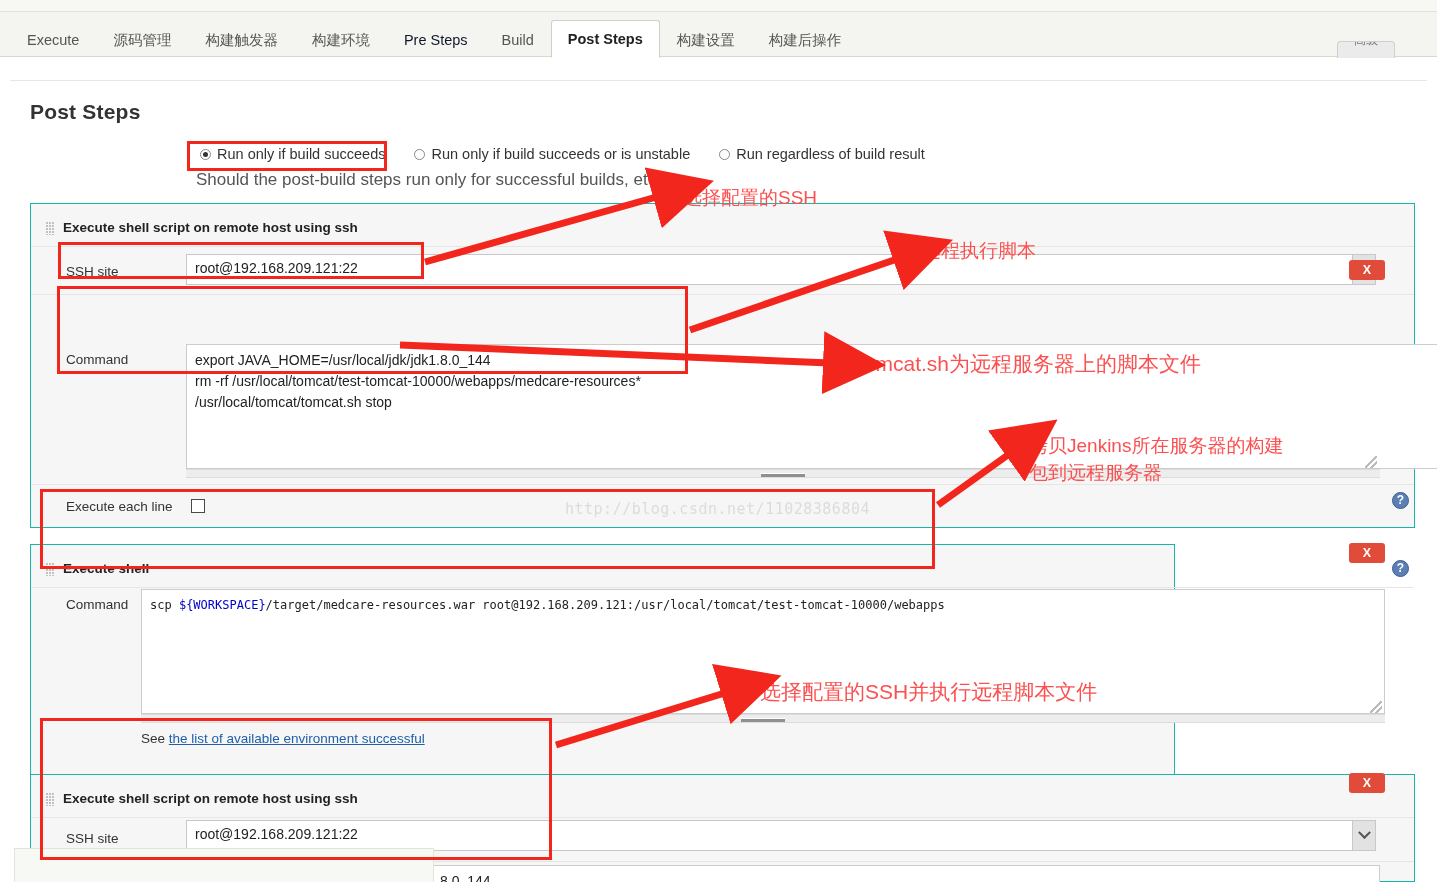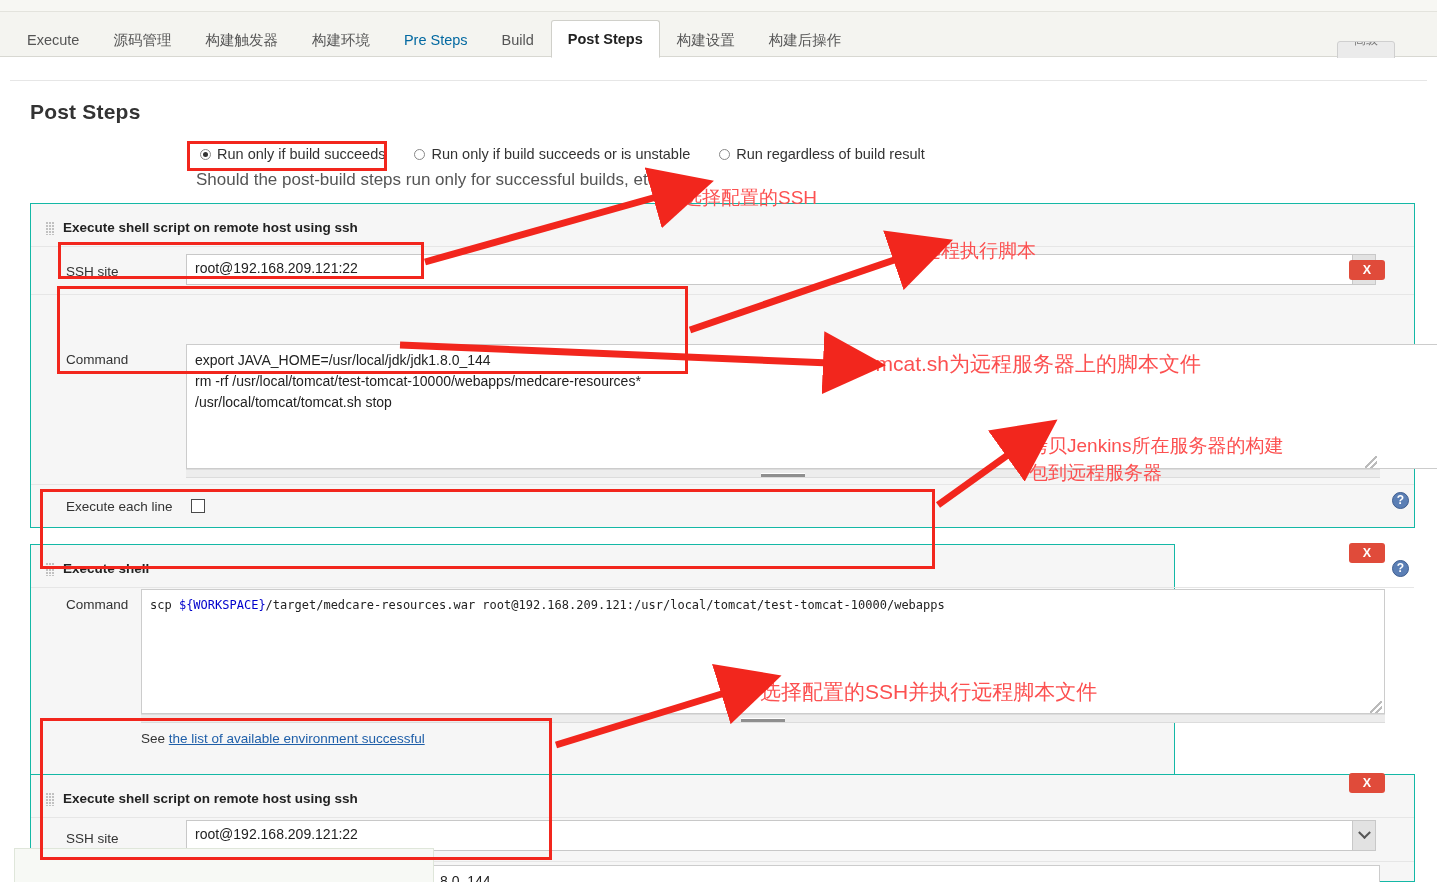--- a/index.html
+++ b/index.html
@@ -18,21 +18,21 @@
 
   
   #tabbar {
     position:absolute; left:0; top:12px; width:1437px; height:45px;
     background:#f4f4f0;
     border-bottom:1px solid #d8d8d2;
   }
   #tabbar-inner { position:absolute; left:10px; top:0; height:45px; display:flex; align-items:flex-end; }
   .tab {
     height:36px; line-height:36px; padding:0 16px;
-    font-size:14.5px; color:#0369a1; white-space:nowrap;
+    font-size:14.5px; color:#0f172a; white-space:nowrap;
     border:1px solid transparent; border-bottom:none; cursor:pointer;
   }
   .tab.dark { color:#555; }
   .tab.active {
     background:#fff; color:#222; font-weight:bold;
     border:1px solid #d0d0ca; border-bottom:1px solid #fff;
     height:38px; line-height:37px; margin-bottom:-1px; border-radius:3px 3px 0 0;
   }
 
   
@@ -245,20 +245,21 @@
     </div>
 
     <div class="sep" style="left:0px; top:86px; width:1383px;"></div>
 
     <div class="row-label" style="left:35px; top:98px;">Command</div>
     <div class="textarea" style="left:155px; top:90px; width:1194px; height:75px;">export JAVA_HOME=/usr/local/jdk/jdk1.8.0_144
 /usr/local/tomcat/tomcat.sh start</div>
   </div>
   <div class="x-button" style="left:1349px; top:715px;">X</div>
 
+  <div id="watermark">http://blog.csdn.net/11028386804</div>
 
   <div id="savebar"></div>
 
 </div>
 
 <div class="rbox" style="left:187px; top:141px; width:200px; height:30px;"></div>
 <div class="rbox" style="left:58px;  top:242px; width:366px; height:37px;"></div>
 <div class="rbox" style="left:57px;  top:286px; width:631px; height:88px;"></div>
 <div class="rbox" style="left:40px;  top:489px; width:895px; height:80px;"></div>
 <div class="rbox" style="left:40px;  top:718px; width:512px; height:142px;"></div>

